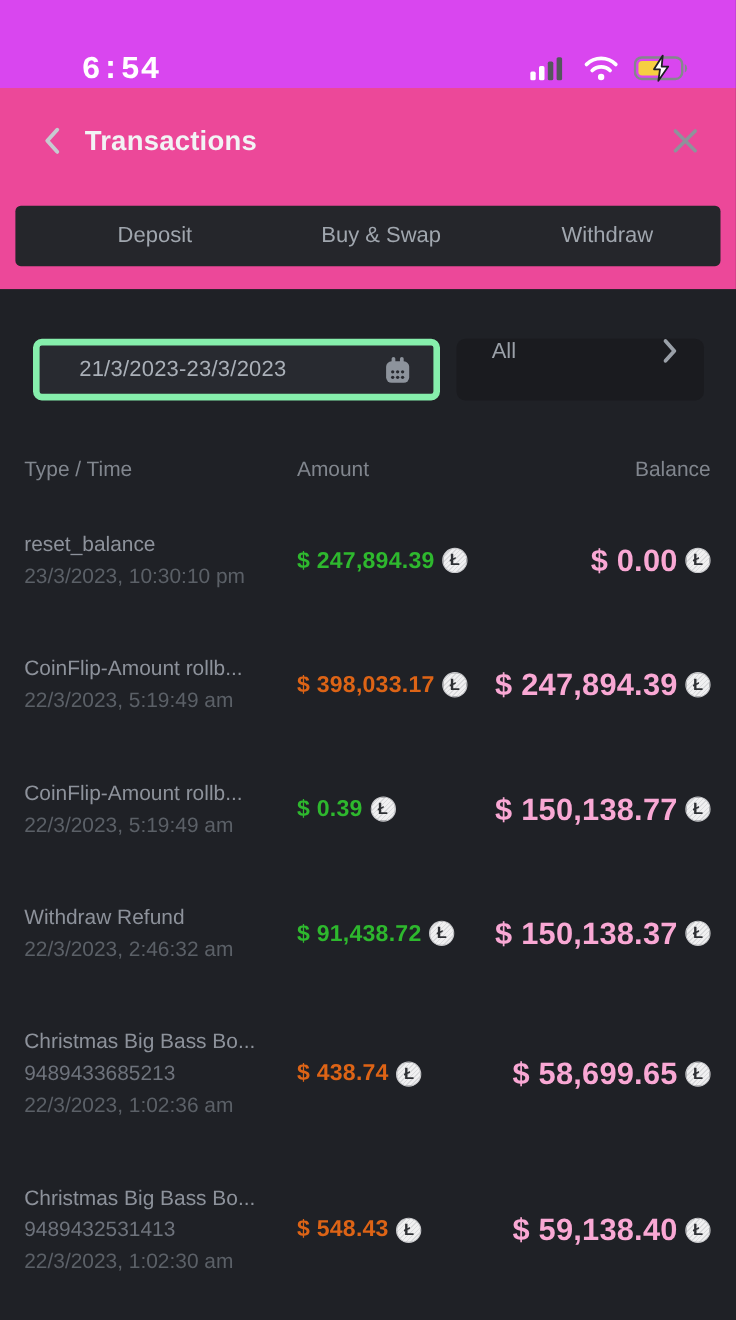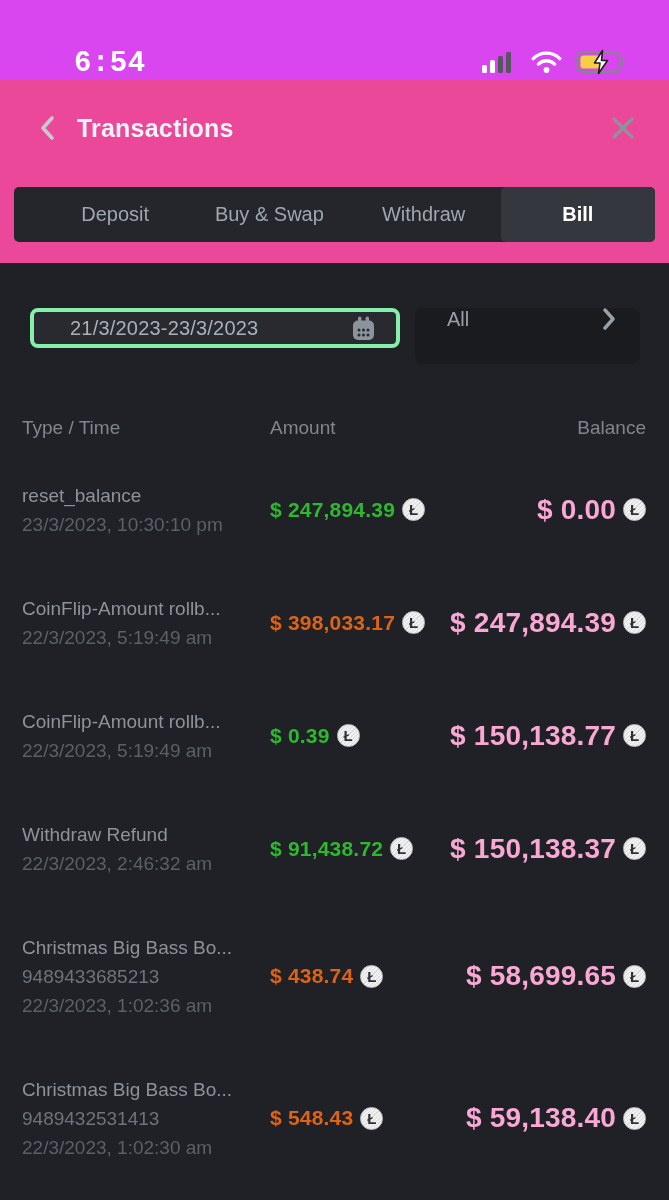--- a/index.html
+++ b/index.html
@@ -33,21 +33,21 @@
     flex: 1 1 0; display: flex; align-items: center; justify-content: center;
     color: #a0a6ae; font-size: 20px; cursor: pointer; border-radius: 5px;
   }
   .tab.active { background: #34373e; color: #ffffff; font-weight: 700; }
 
   
   .content { flex: 1; background: #1f2126; padding-top: 45px; overflow: hidden; }
 
   .filter-row { display: flex; margin: 0 29px 0 30px; gap: 15px; }
   .date-range-input {
-    width: 370px; height: 40px; background: #282a30; border: 4px solid #86efac; border-radius: 8px;
+    width: 370px; height: 56px; background: #282a30; border: 6px solid #86efac; border-radius: 8px;
     display: flex; align-items: center; cursor: pointer;
   }
   .date-range-text { margin-left: 36px; color: #aab0b8; font-size: 20px; letter-spacing: 0.2px; }
   .date-range-input .cal { margin-left: auto; margin-right: 19px; display: flex; }
   .category-select {
     flex: 1; height: 56px; background: #1a1b1f; border-radius: 8px;
     display: flex; align-items: flex-start; cursor: pointer;
   }
   .category-text { margin-left: 32px; color: #9aa0a8; font-size: 20px; }
   .category-select .chev { margin-left: auto; margin-right: 24px; display: flex; }
@@ -134,23 +134,20 @@
 
     <div class="tab-bar">
         <div class="tab">
     <span>Deposit</span>
   </div>
         <div class="tab">
     <span>Buy &amp; Swap</span>
   </div>
         <div class="tab">
     <span>Withdraw</span>
-  </div>
-        <div class="tab active">
-    <span>Bill</span>
   </div>
       </div>
   </div>
 
   <div class="content">
 
     <div class="filter-row">
       <div class="date-range-input">
         <span class="date-range-text">21/3/2023-23/3/2023</span>
         <span class="cal">

